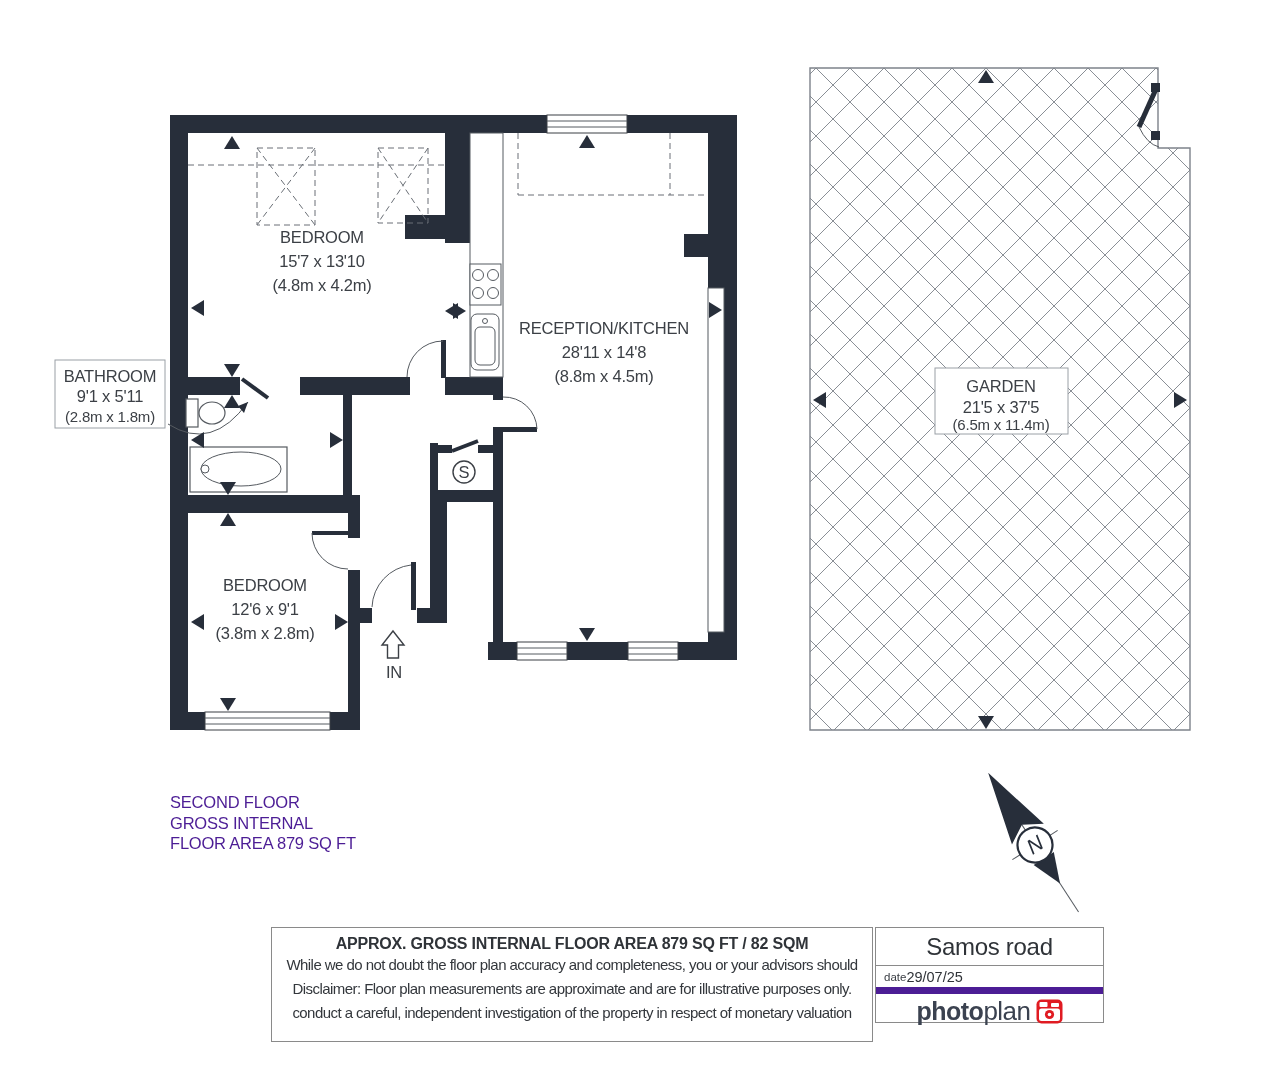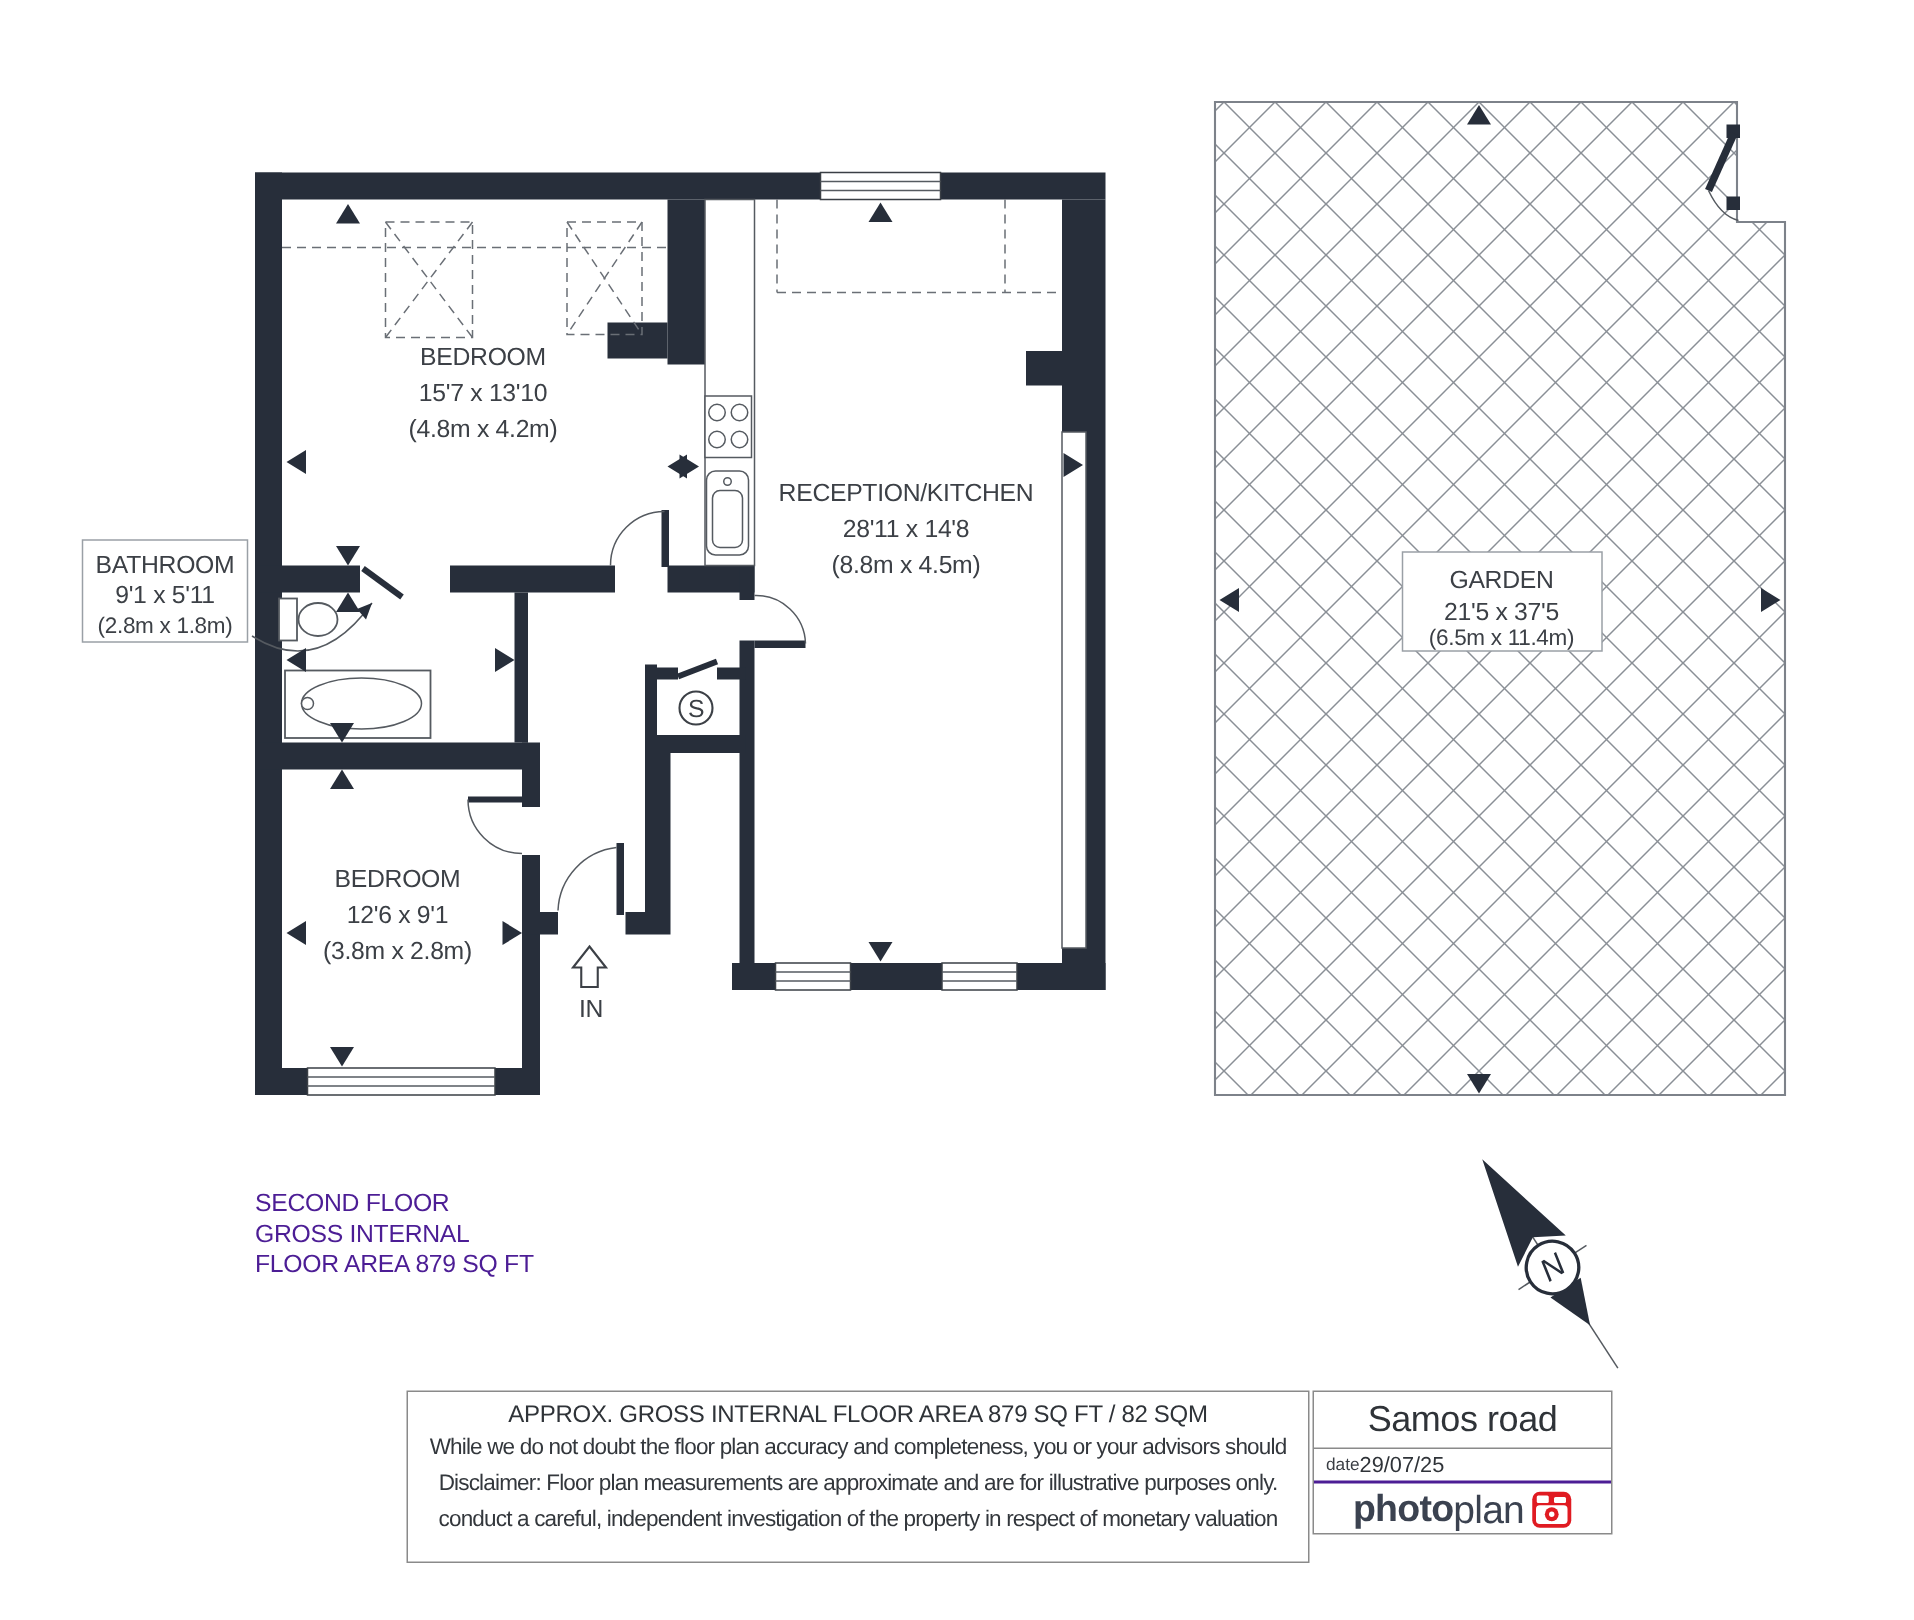--- a/index.html
+++ b/index.html
@@ -12,27 +12,27 @@
   .thin{stroke:#555a60;fill:none;}
   .fixture{stroke:#555a60;fill:#ffffff;}
   .dashed{stroke:#6a6f76;stroke-width:1;fill:none;stroke-dasharray:6 4;}
   .arrowshape{fill:#272e3a;}
   
   #floor-summary{position:absolute;left:170px;top:792px;color:#4c1d95;
      font-size:16.5px;line-height:20.5px;letter-spacing:-0.2px;}
   
   #footer-left{position:absolute;left:271px;top:927px;width:602px;height:115px;
      border:1px solid #8a8a8a;box-sizing:border-box;text-align:center;color:#2f3338;}
-  #footer-title{font-weight:normal;font-size:16px;margin-top:7px;letter-spacing:-0.2px;}
+  #footer-title{font-weight:bold;font-size:16px;margin-top:7px;letter-spacing:-0.2px;}
   .disclaimer-line{font-size:15px;line-height:24px;letter-spacing:-0.55px;color:#33373c;}
-  #footer-right{position:absolute;left:875px;top:927px;width:200px;height:96px;
+  #footer-right{position:absolute;left:875px;top:927px;width:229px;height:96px;
      border:1px solid #8a8a8a;box-sizing:border-box;color:#2f3338;}
   #address-row{height:37px;border-bottom:1px solid #8a8a8a;display:flex;
      align-items:center;justify-content:center;font-size:24px;letter-spacing:-0.3px;}
-  #date-row{height:21px;border-bottom:2px solid #4c1d95;display:flex;align-items:center;}
+  #date-row{height:21px;border-bottom:7px solid #4c1d95;display:flex;align-items:center;}
   #date-label{font-size:11.5px;color:#3a3e44;margin-left:8px;}
   #date-value{font-size:14.5px;flex:1;margin-right:30px;}
   #brand-row{height:35px;display:flex;align-items:center;justify-content:center;}
   #brand-bold{font-size:25px;font-weight:bold;color:#3b4250;letter-spacing:-0.5px;}
   #brand-light{font-size:26px;font-weight:normal;color:#3b4250;letter-spacing:-0.5px;}
   #brand-icon{margin-left:5px;}
 </style>
 </head>
 <body>
 

